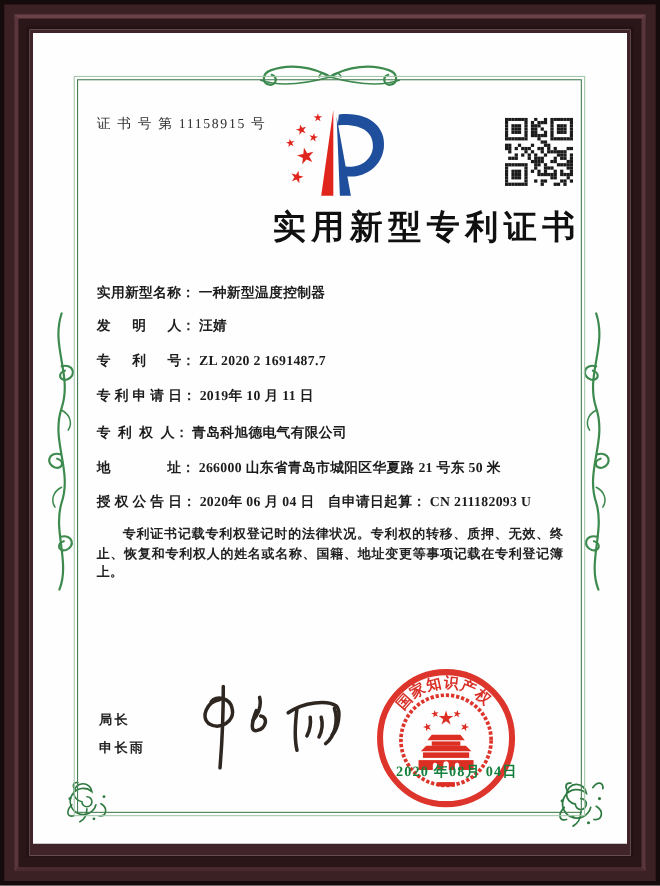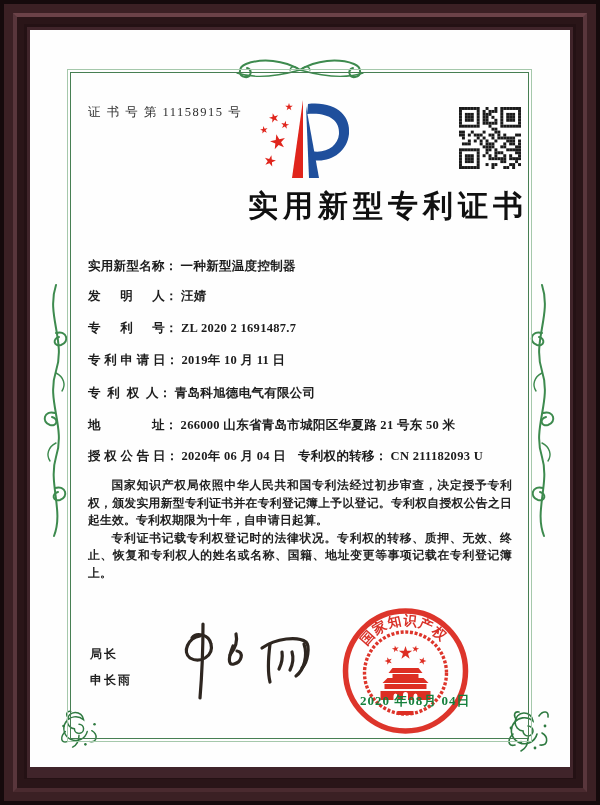--- a/index.html
+++ b/index.html
@@ -385,25 +385,24 @@
 <div class="frow" style="top:385px">
   <span class="flabel">专 利 权 人：</span><span class="fvalue">青岛科旭德电气有限公司</span>
 </div>
 <div class="frow" style="top:417px">
   <span class="flabel">地    址：</span><span class="fvalue">266000 山东省青岛市城阳区华夏路 21 号东 50 米</span>
 </div>
 <div class="frow" style="top:448px">
   <span class="flabel">授 权 公 告 日：</span><span class="fvalue">2020年 06 月 04 日</span>
 </div>
 <div class="frow" style="top:448px;left:298px">
-  <span class="flabel">专利权的转移：</span><span class="fvalue">CN 211182093 U</span>
+  <span class="flabel">自申请日起算：</span><span class="fvalue">CN 211182093 U</span>
 </div>
 
 <div class="paras">
-  <p>国家知识产权局依照中华人民共和国专利法经过初步审查，决定授予专利权，颁发实用新型专利证书并在专利登记簿上予以登记。专利权自授权公告之日起生效。专利权期限为十年，自申请日起算。</p>
   <p>专利证书记载专利权登记时的法律状况。专利权的转移、质押、无效、终止、恢复和专利权人的姓名或名称、国籍、地址变更等事项记载在专利登记簿上。</p>
 </div>
 
 <div class="officer t1">局长</div>
 <div class="officer t2">申长雨</div>
 
 <svg class="sig-svg" width="150" height="80" viewBox="0 0 150 80">
   <g fill="none" stroke="#2e2620" stroke-width="3.2" stroke-linecap="round">
     <path d="M30,14 C18,16 12,30 20,36 C30,42 44,34 41,22 C39,12 26,10 22,16"></path>
     <path d="M33,2 C33,26 32,52 30,76"></path>

